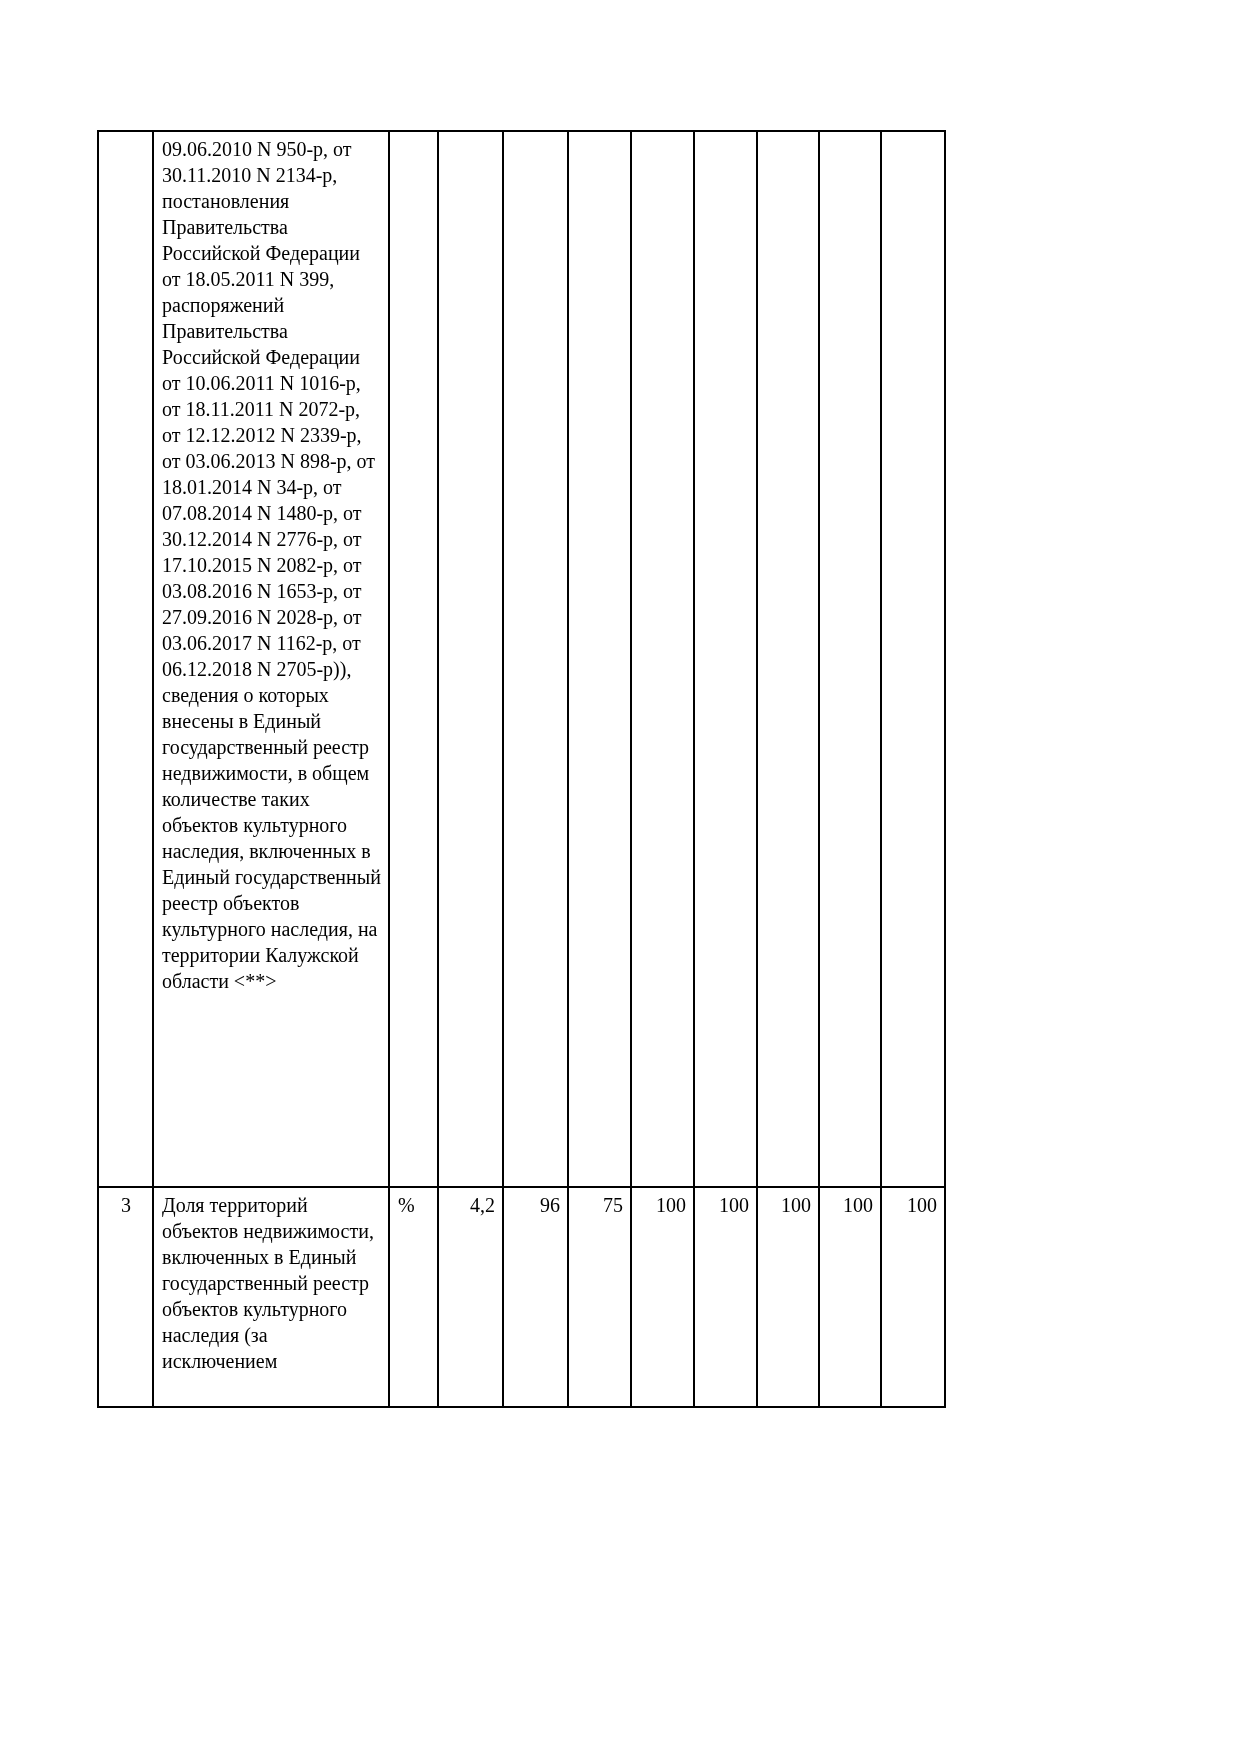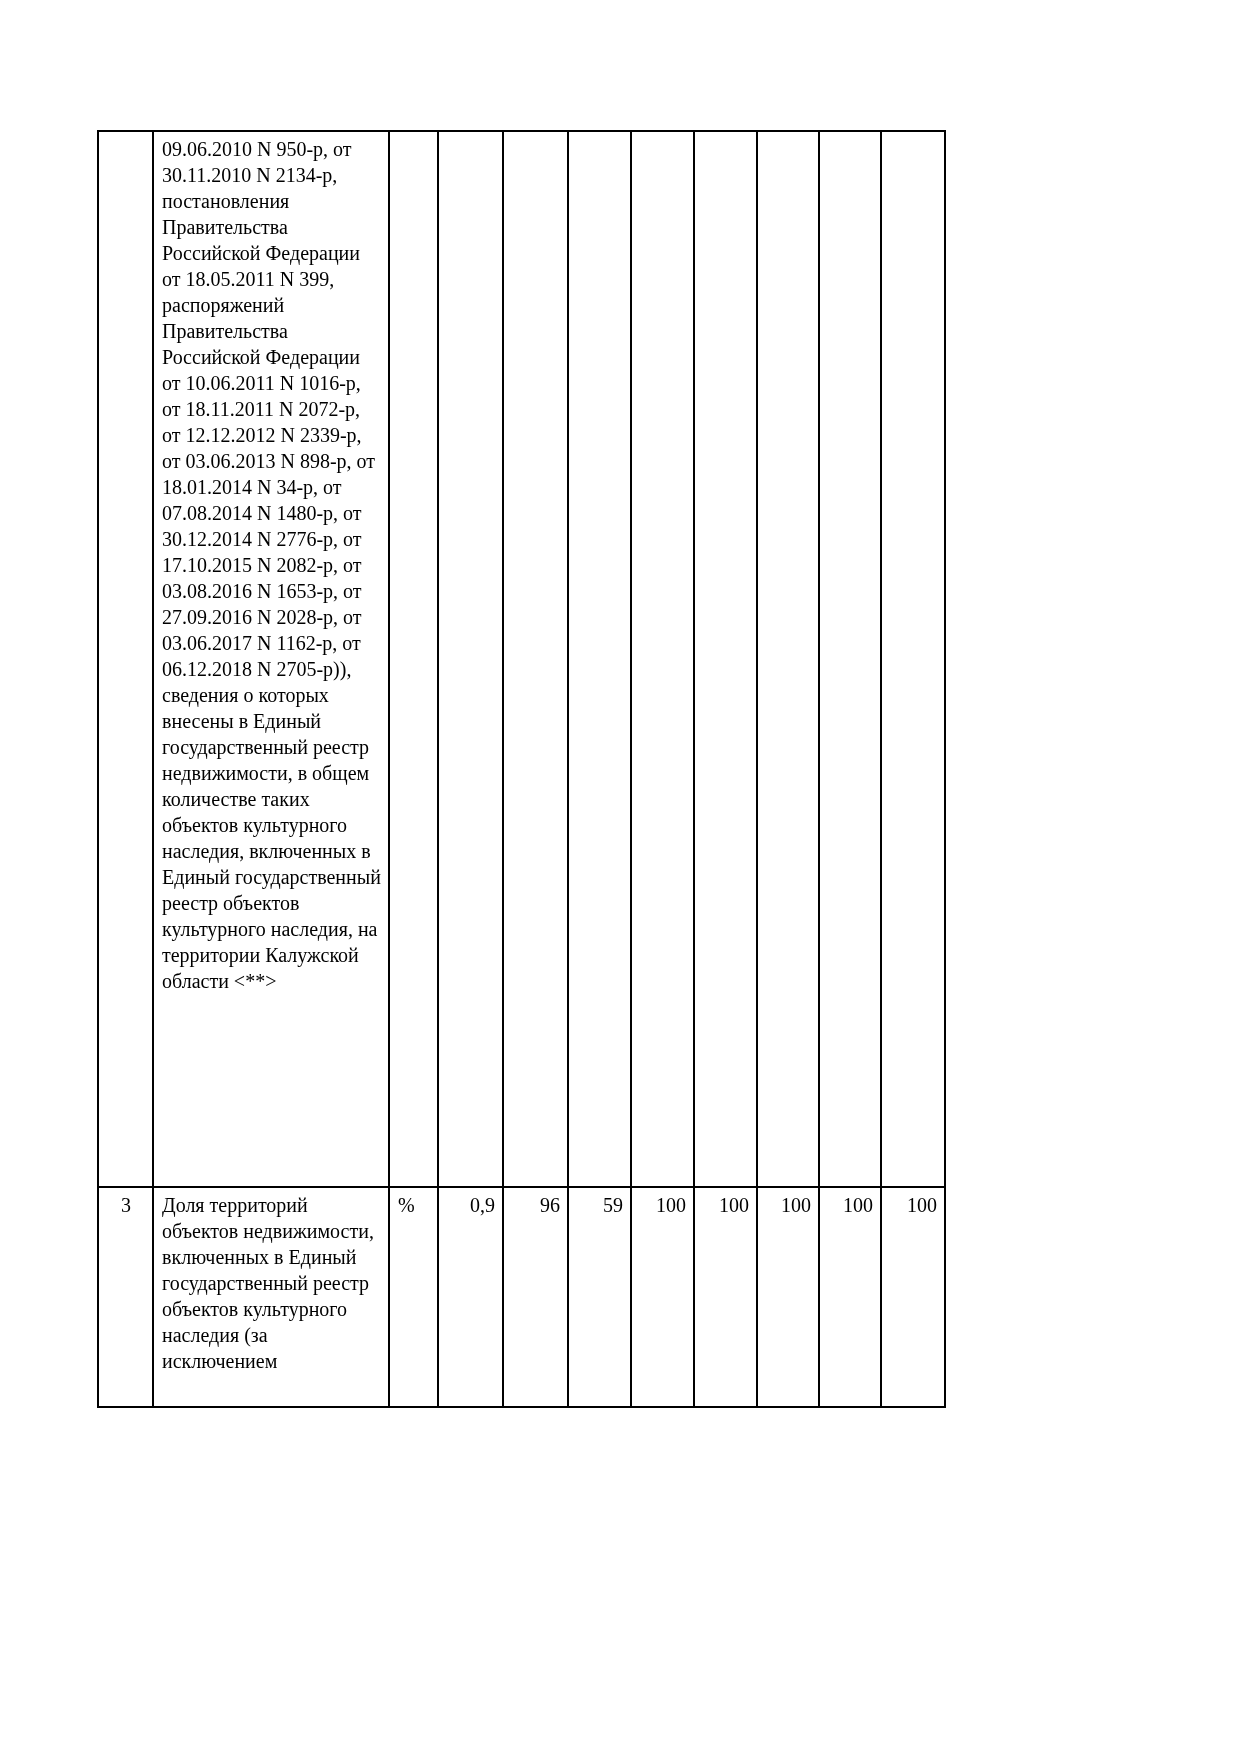--- a/index.html
+++ b/index.html
@@ -71,23 +71,23 @@
           <td class="col-val"></td>
           <td class="col-val"></td>
           <td class="col-val"></td>
           <td class="col-val"></td>
           <td class="col-val"></td>
         </tr>
         <tr class="row-indicator">
           <td class="col-num">3</td>
           <td class="col-text">Доля территорий объектов недвижимости, включенных в Единый государственный реестр объектов культурного наследия (за исключением</td>
           <td class="col-unit">%</td>
-          <td class="col-val">0,9</td>
+          <td class="col-val">4,2</td>
           <td class="col-val">96</td>
-          <td class="col-val">59</td>
+          <td class="col-val">75</td>
           <td class="col-val">100</td>
           <td class="col-val">100</td>
           <td class="col-val">100</td>
           <td class="col-val">100</td>
           <td class="col-val">100</td>
         </tr>
       </tbody>
   </table>
 </div>
 

